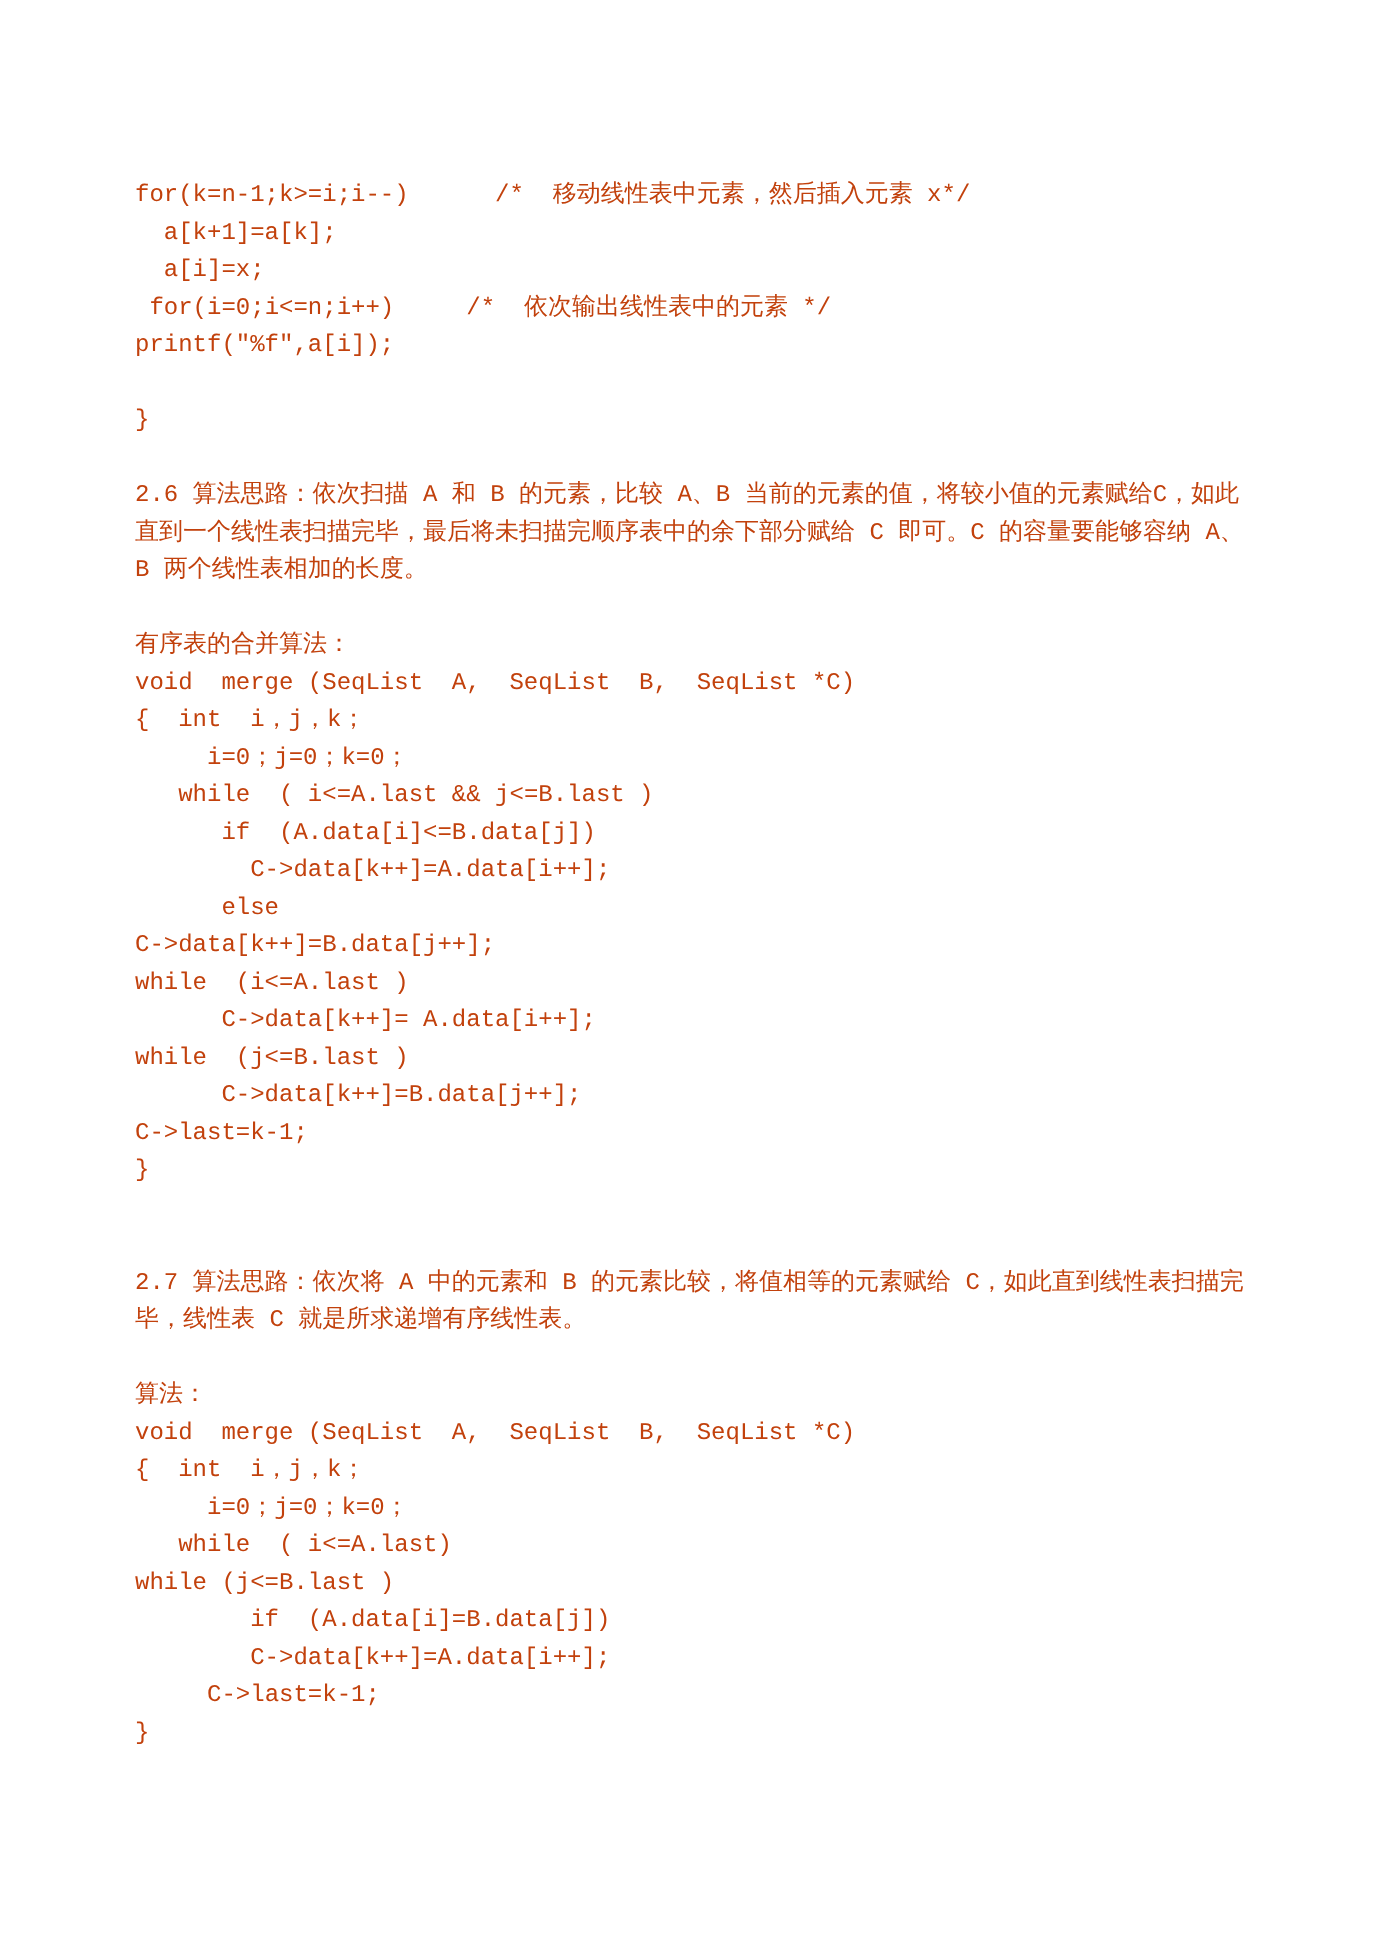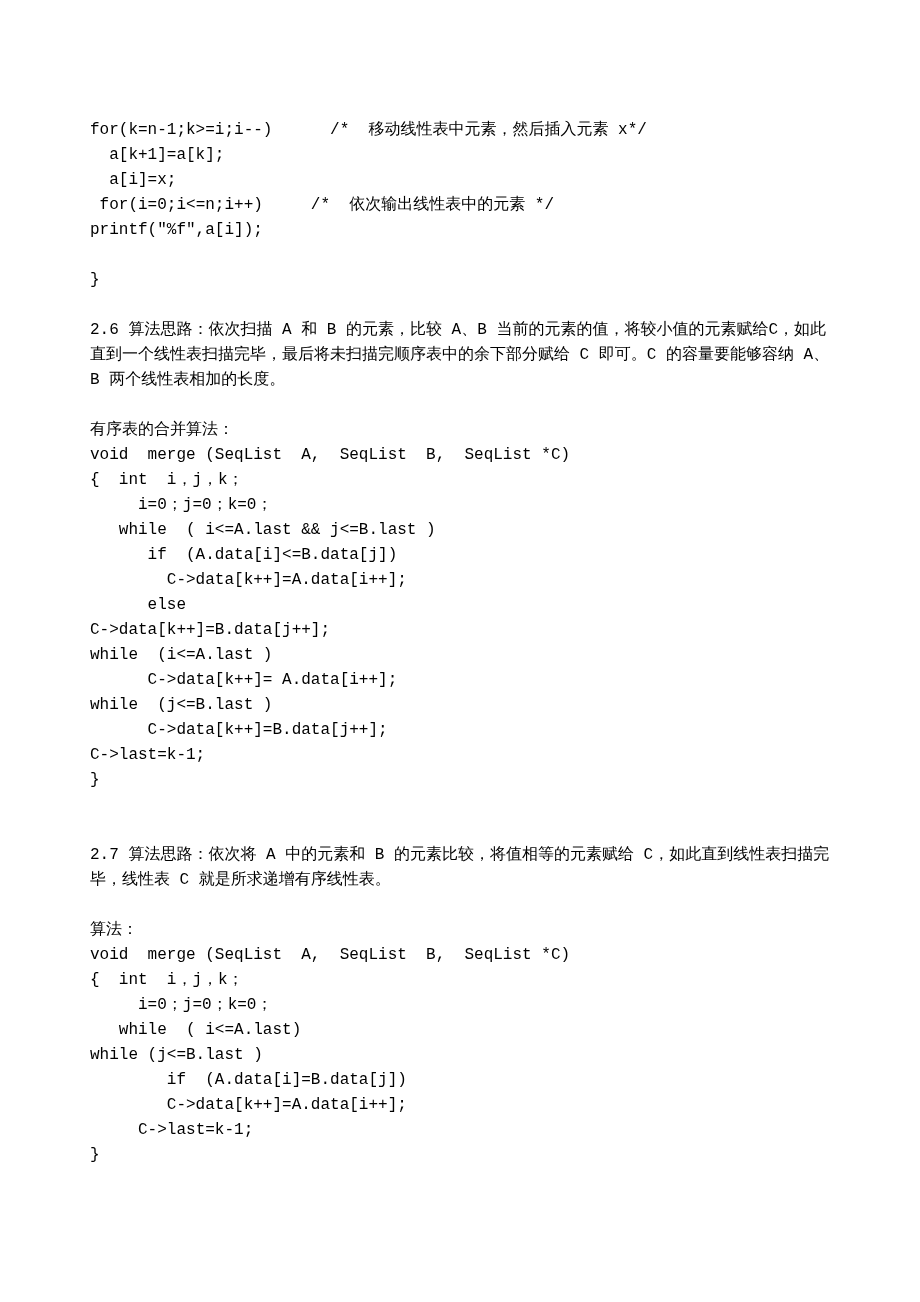--- a/index.html
+++ b/index.html
@@ -6,21 +6,21 @@
     margin: 0;
     padding: 0;
     background: #fff;
     width: 920px;
     font-family: "SimSun", "宋体", serif;
   }
   .page {
     padding: 118px 90px 60px 90px;
     font-size: 16px;
     line-height: 25px;
-    color: #000000;
+    color: #c2410c;
     white-space: pre-wrap;
     word-break: break-all;
   }
   .mono {
     font-family: "SimSun", "宋体", "Courier New", monospace;
   }
 </style>
 </head>
 <body>
 

